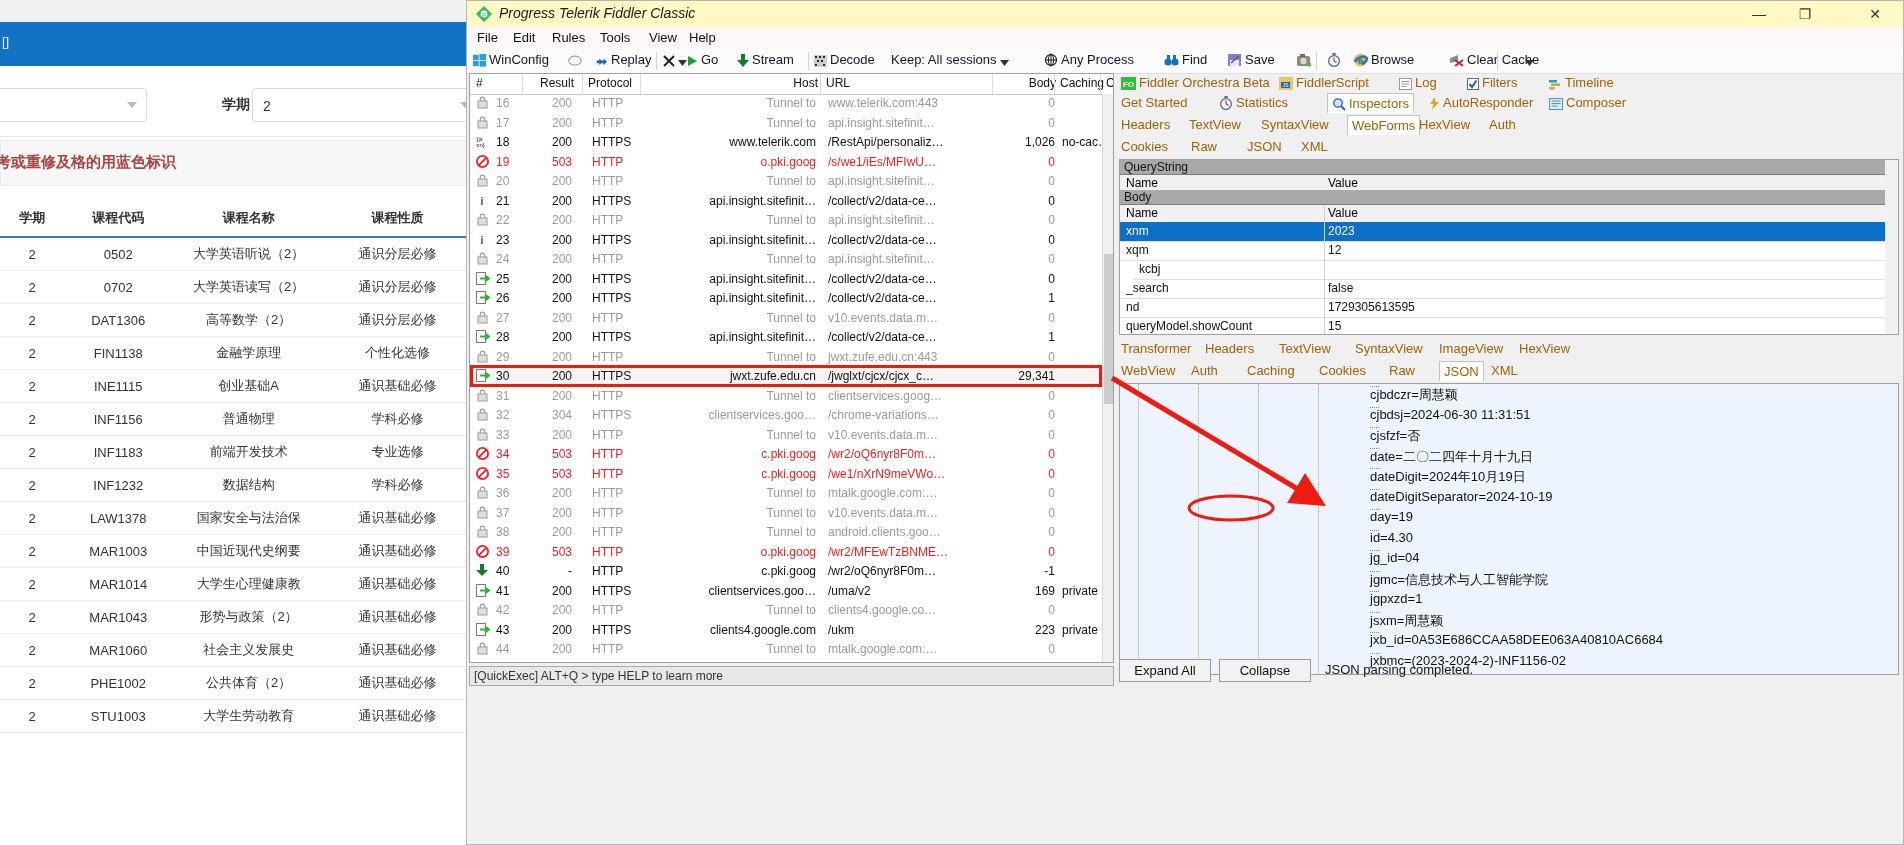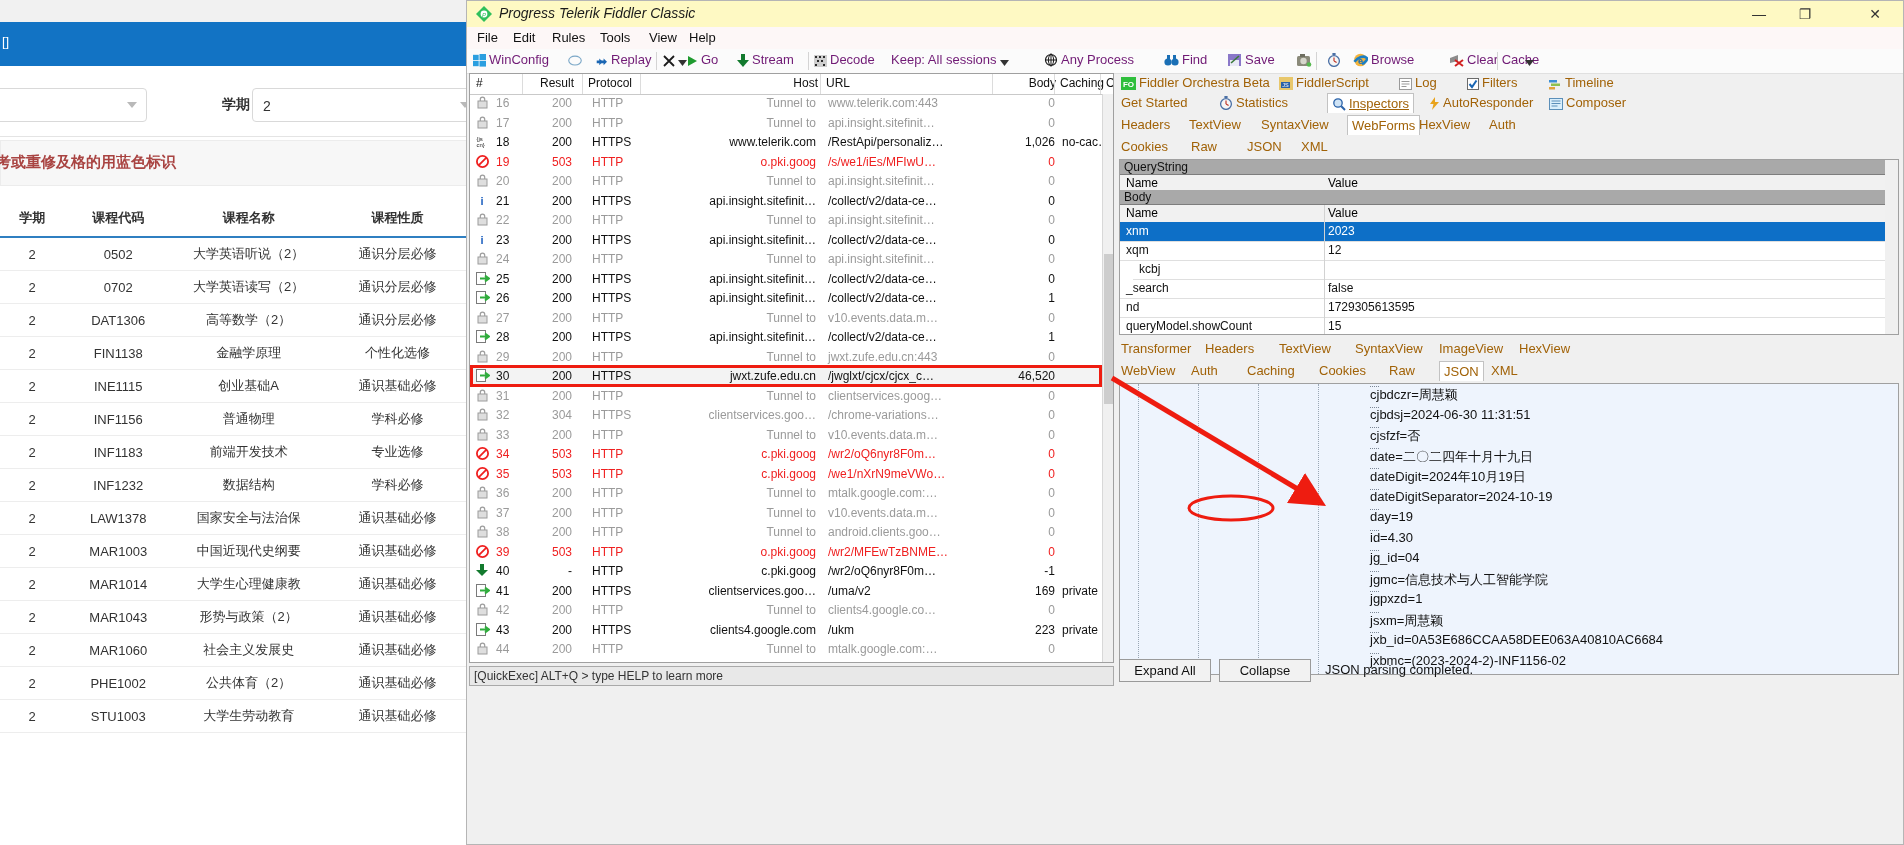--- a/index.html
+++ b/index.html
@@ -46,21 +46,21 @@
   #f-title .logo{position:absolute;left:9px;top:5px;width:16px;height:16px;}
   #f-title .txt{position:absolute;left:32px;top:4px;font-size:14px;color:#1b1b1b;}
   .wbtn{position:absolute;top:0;width:44px;height:26px;text-align:center;line-height:26px;
         font-size:14px;color:#333;}
   #wb-min{right:122px;} #wb-max{right:76px;} #wb-close{right:6px;}
   
   #f-menu{position:absolute;left:0;top:26px;right:0;height:22px;background:#fdf7f7;}
   #f-menu .mi{position:absolute;top:3px;font-size:13px;color:#111;}
   
   #f-tool{position:absolute;left:0;top:48px;right:0;height:24px;background:#fbfbfb;border-bottom:1px solid #e0e0e0;}
-  #f-tool .ti{position:absolute;top:3px;font-size:13px;color:#701a75;white-space:nowrap;}
+  #f-tool .ti{position:absolute;top:3px;font-size:13px;color:#0f172a;white-space:nowrap;}
   #f-tool .sep{position:absolute;top:3px;width:1px;height:18px;background:#d4d4d4;}
   .ic{display:inline-block;vertical-align:-3px;margin-right:3px;}
   
   #f-grid{position:absolute;left:2px;top:72px;width:645px;height:590px;background:#fff;
           border:1px solid #a0a0a0;box-sizing:border-box;overflow:hidden;}
   #f-grid .hdr{position:absolute;left:0;top:0;right:0;height:20px;background:#fff;border-bottom:1px solid #c9c9c9;}
   #f-grid .hdr div{position:absolute;top:2px;font-size:12px;color:#111;height:16px;}
   #f-grid .hdr .vl{position:absolute;top:0;width:1px;height:20px;background:#dcdcdc;}
   #grid-rows{position:absolute;left:0;top:20px;right:0;bottom:0;}
   .grow{position:relative;height:19.5px;font-size:12px;white-space:nowrap;}
@@ -585,21 +585,21 @@
         <div class="grow nrm" style="background: rgb(243, 243, 243);">
           <span class="gi"><svg width="14" height="13" viewBox="0 0 14 13">
               <rect x="0.5" y="0.5" width="9" height="12" fill="#fff" stroke="#7a7a7a"></rect>
               <path d="M4 6.5 L12 6.5 M9 3.5 L13 6.5 L9 9.5" stroke="#2fae3c" stroke-width="2" fill="none"></path>
             </svg></span>
           <span class="c-num">30</span>
           <span class="c-res">200</span>
           <span class="c-pro">HTTPS</span>
           <span class="c-host">jwxt.zufe.edu.cn</span>
           <span class="c-url">/jwglxt/cjcx/cjcx_c…</span>
-          <span class="c-body">46,520</span>
+          <span class="c-body">29,341</span>
           <span class="c-cach"></span>
           <span class="c-ct">application/…</span>
         </div>
         <div class="grow dim">
           <span class="gi"><svg width="13" height="13" viewBox="0 0 13 13">
               <rect x="2" y="5" width="9" height="7" fill="#dedede" stroke="#9c9c9c"></rect>
               <path d="M4.3 5 V3.3 a2.2 2.2 0 0 1 4.4 0 V5" fill="none" stroke="#9c9c9c" stroke-width="1.2"></path>
             </svg></span>
           <span class="c-num">31</span>
           <span class="c-res">200</span>
@@ -842,21 +842,21 @@
               <rect x="0" y="9" width="6" height="2.5" fill="#e0a23c"></rect>
             </svg></span><span>Timeline</span></div>
       </div>
     <div class="tabstrip" id="strip2">
         <div class="tab" style="left: 2px;"><span>Get Started</span></div>
         <div class="tab" style="left: 100px;"><span class="ic"><svg width="14" height="14" viewBox="0 0 14 14">
               <circle cx="7" cy="8" r="5.4" fill="#f6f6f6" stroke="#4a6fa5" stroke-width="1.3"></circle>
               <path d="M7 8 L7 4.4 M7 8 L9.6 9.6" stroke="#c0392b" stroke-width="1.2"></path>
               <rect x="5.4" y="0" width="3.2" height="2" fill="#4a6fa5"></rect>
             </svg></span><span>Statistics</span></div>
-        <div class="tab sel" style="left: 208px; text-decoration: underline;"><span class="ic"><svg width="14" height="14" viewBox="0 0 14 14">
+        <div class="tab sel" style="left: 208px;"><span class="ic"><svg width="14" height="14" viewBox="0 0 14 14">
               <circle cx="6" cy="6" r="4.2" fill="#cfe3f5" stroke="#2a62a8" stroke-width="1.3"></circle>
               <path d="M9.3 9.3 L13 13" stroke="#2a62a8" stroke-width="2"></path>
             </svg></span><span>Inspectors</span></div>
         <div class="tab" style="left: 310px;"><span class="ic"><svg width="11" height="13" viewBox="0 0 11 13">
               <polygon points="6,0 1,7 4.5,7 3,13 10,5 6,5" fill="#e8a31c"></polygon>
             </svg></span><span>AutoResponder</span></div>
         <div class="tab" style="left: 430px;"><span class="ic"><svg width="14" height="12" viewBox="0 0 14 12">
               <rect x="0.5" y="0.5" width="13" height="11" fill="#d9eefb" stroke="#5b8fb9"></rect>
               <path d="M2.5 3h9M2.5 5.5h9M2.5 8h6" stroke="#5b8fb9"></path>
             </svg></span><span>Composer</span></div>

